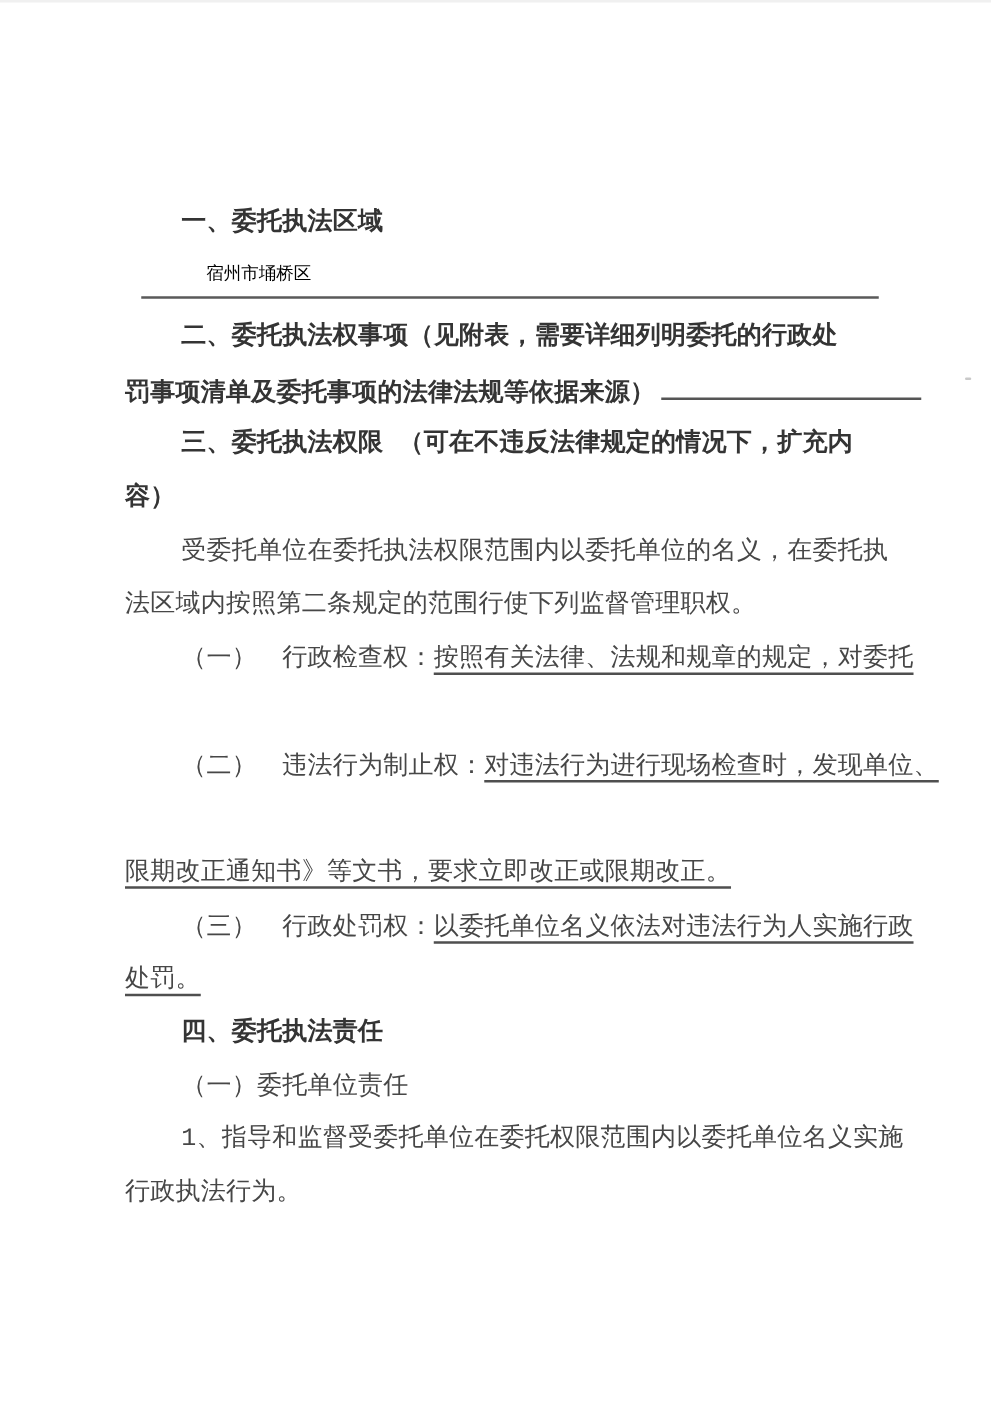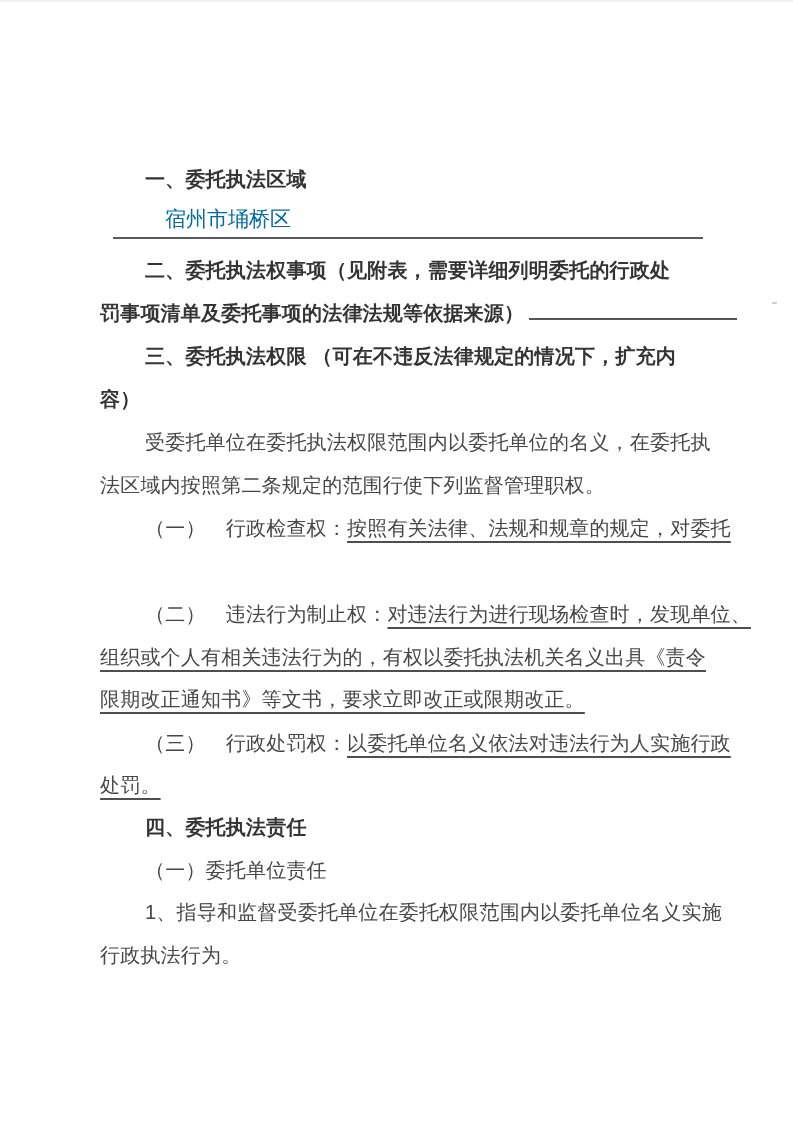--- a/index.html
+++ b/index.html
@@ -6,21 +6,21 @@
     margin: 0;
     padding: 0;
     background: #ffffff;
   }
   .page {
     position: relative;
     width: 793px;
     height: 1003px;
     background: #ffffff;
     overflow: hidden;
-    font-family: Liberation Sans, sans-serif;
+    font-family: Liberation Mono, monospace;
     color: #474747;
   }
   .scan-edge {
     position: absolute;
     top: 0; left: 0;
     width: 793px; height: 2px;
     background: #f0f0f0;
   }
   .line {
     position: absolute;
@@ -44,22 +44,22 @@
   .fill-line {
     position: absolute;
     left: 113px; top: 201px;
     width: 590px; height: 36px;
     border-bottom: 2px solid #5a5a5a;
     line-height: 36px;
     white-space: nowrap;
   }
   .fill-line .fill-value {
     padding-left: 52px;
-    font-size: 21px;
-    color: #0369a1;
+    font-size: 14px;
+    color: #000000;
   }
   .l3  { left: 145px; top: 255px; }
   .l4  { left: 100px; top: 298px; }
   .blank {
     display: inline-block;
     width: 208px;
     height: 20px;
     border-bottom: 2px solid #555555;
     margin-left: 5px;
   }
@@ -118,23 +118,20 @@
   <div class="line l7">受委托单位在委托执法权限范围内以委托单位的名义，在委托执</div>
   <div class="line l8">法区域内按照第二条规定的范围行使下列监督管理职权。</div>
 
   <div class="line l9">
     <span>（一）　行政检查权：</span><span class="u">按照有关法律、法规和规章的规定，对委托</span>
   </div>
 
   <div class="line l11">
     <span>（二）　违法行为制止权：</span><span class="u">对违法行为进行现场检查时，发现单位、</span>
   </div>
-  <div class="line l12">
-    <span class="u">组织或个人有相关违法行为的，有权以委托执法机关名义出具《责令</span>
-  </div>
   <div class="line l13">
     <span class="u">限期改正通知书》等文书，要求立即改正或限期改正。</span>
   </div>
 
   <div class="line l14">
     <span>（三）　行政处罚权：</span><span class="u">以委托单位名义依法对违法行为人实施行政</span>
   </div>
   <div class="line l15">
     <span class="u">处罚。</span>
   </div>

